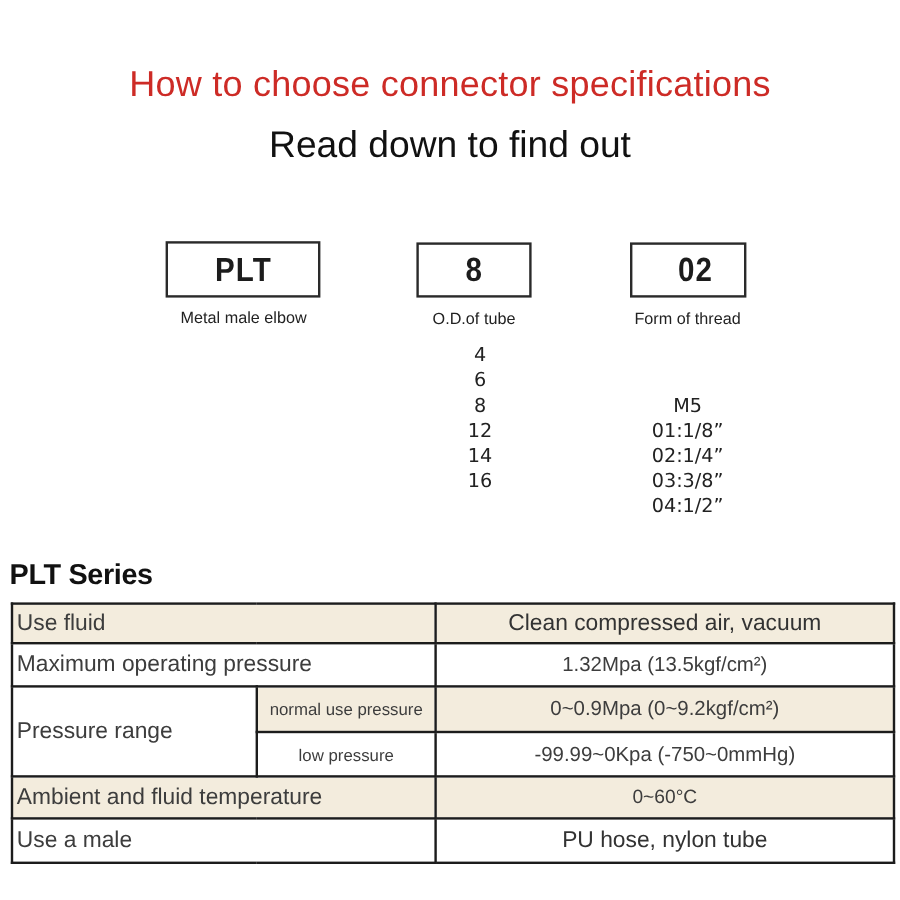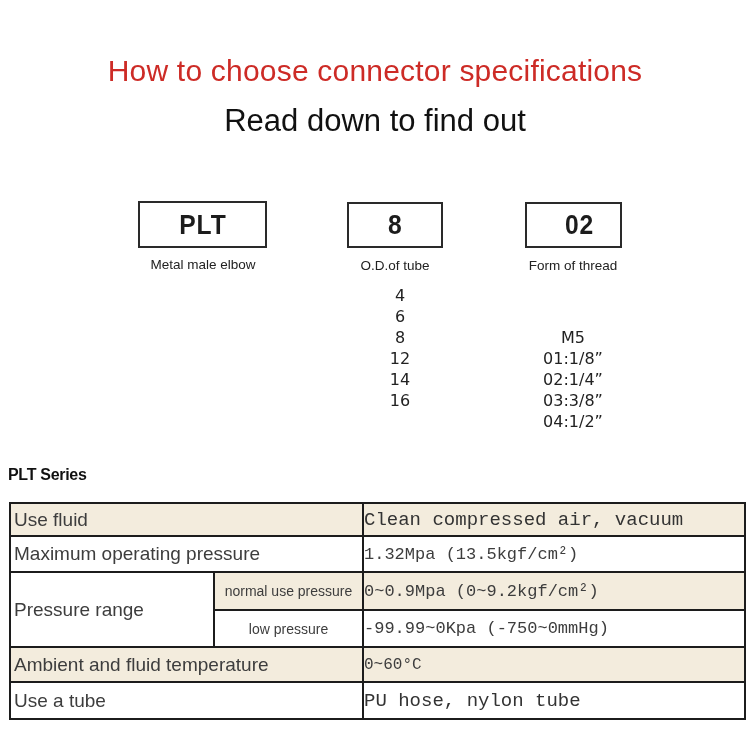--- a/index.html
+++ b/index.html
@@ -26,33 +26,33 @@
     position: absolute; text-align: center; font-size: 13.5px; color: #222;
   }
 
   .option-list {
     position: absolute; text-align: center; font-size: 16px; color: #222;
     line-height: 21px; font-family: "DejaVu Sans", sans-serif;
   }
 
   .series-heading {
     position: absolute; left: 8px; top: 466px;
-    font-size: 16px; font-weight: bold; color: #111; letter-spacing: -0.3px;
+    font-size: 24px; font-weight: bold; color: #111; letter-spacing: -0.3px;
   }
 
   table.spec {
     position: absolute; left: 9px; top: 502px; width: 735px;
     border-collapse: collapse; table-layout: fixed;
   }
   table.spec td {
     border: 2px solid #1c1c1c; color: #3d3d3d; overflow: hidden;
   }
   td.lab { font-size: 19px; padding-left: 3px; }
   td.sublab { font-size: 14px; text-align: center; color: #3a3a3a; }
-  td.val { font-size: 17px; text-align: left; color: #222; font-family: Liberation Mono, monospace; }
+  td.val { font-size: 17px; text-align: center; color: #222; }
   td.val.big { font-size: 19px; color: #333; }
   td.val.small { font-size: 16px; }
   .stripe { background: #f3ecdd; }
   .white { background: #ffffff; }
 </style>
 </head>
 <body>
 
 <div class="stage">
 
@@ -113,19 +113,19 @@
     </tr>
     <tr style="height:37px;">
       <td class="sublab white">low pressure</td>
       <td class="val white">-99.99~0Kpa (-750~0mmHg)</td>
     </tr>
     <tr style="height:35px;">
       <td class="lab stripe" colspan="2">Ambient and fluid temperature</td>
       <td class="val small stripe">0~60°C</td>
     </tr>
     <tr style="height:37px;">
-      <td class="lab white" colspan="2">Use a tube</td>
+      <td class="lab white" colspan="2">Use a male</td>
       <td class="val big white">PU hose, nylon tube</td>
     </tr>
   </tbody>
     </table>
 
 </div>
 
 </body></html>

